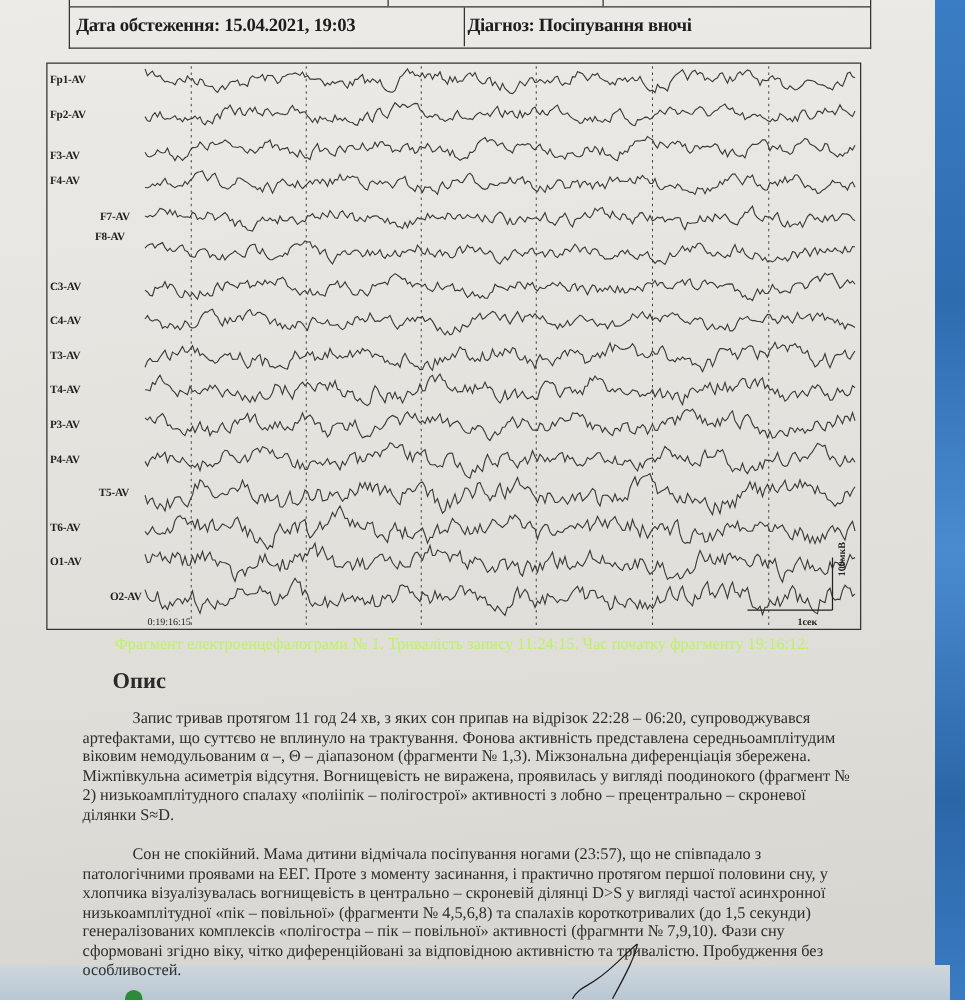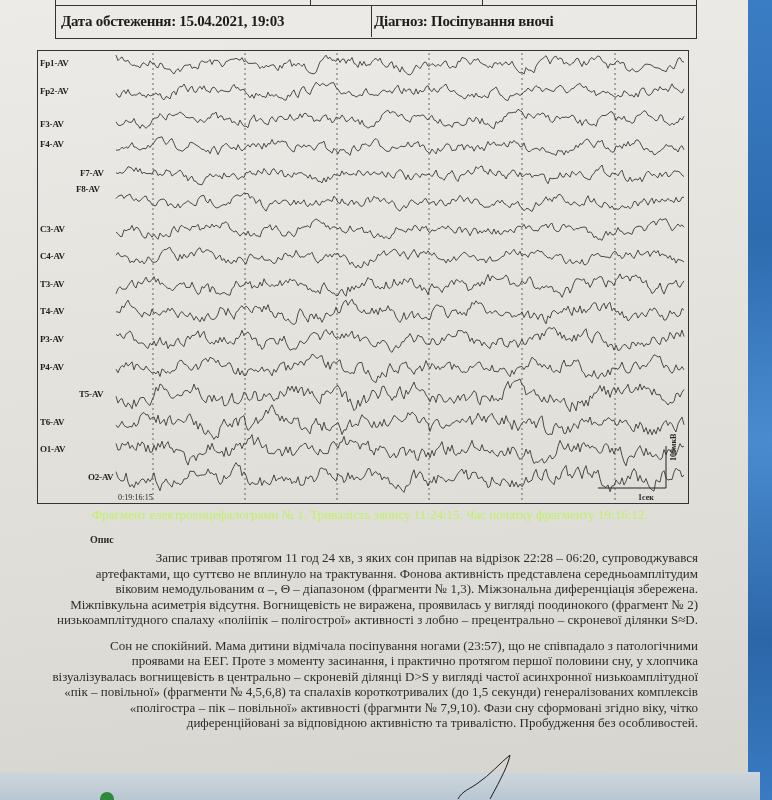--- a/index.html
+++ b/index.html
@@ -65,27 +65,27 @@
   }
   .scale-uv {
     position: absolute; left: 631px; top: 410px; font-size: 8px; font-weight: bold; color: #222;
     transform: rotate(-90deg); transform-origin: 0 0; white-space: nowrap;
   }
   .caption {
     position: absolute; left: 46px; top: 507px; width: 660px;
     font-size: 13px; color: #bef264; margin-left: 46px;
   }
   .section-title {
-    position: absolute; left: 90px; top: 534px; font-size: 10px; font-weight: bold; color: #2a2a2a;
+    position: absolute; left: 90px; top: 534px; font-size: 18px; font-weight: bold; color: #2a2a2a;
   }
   .body-text {
     position: absolute; left: 50px; top: 550px; width: 648px;
     font-size: 13px; line-height: 15.5px; color: #2d2d2d;
   }
-  .body-text p { margin: 0; text-align: right; }
+  .body-text p { margin: 16px; }
   .body-text .indent { text-indent: 40px; }
   .body-text .gap { margin-top: 10px; }
   .concl-label { text-decoration: underline; }
   .signature { position: absolute; left: 450px; top: 755px; }
 </style>
 </head>
 <body>
 
 <div class="bg-pattern"></div>
 <div class="paper"></div>

